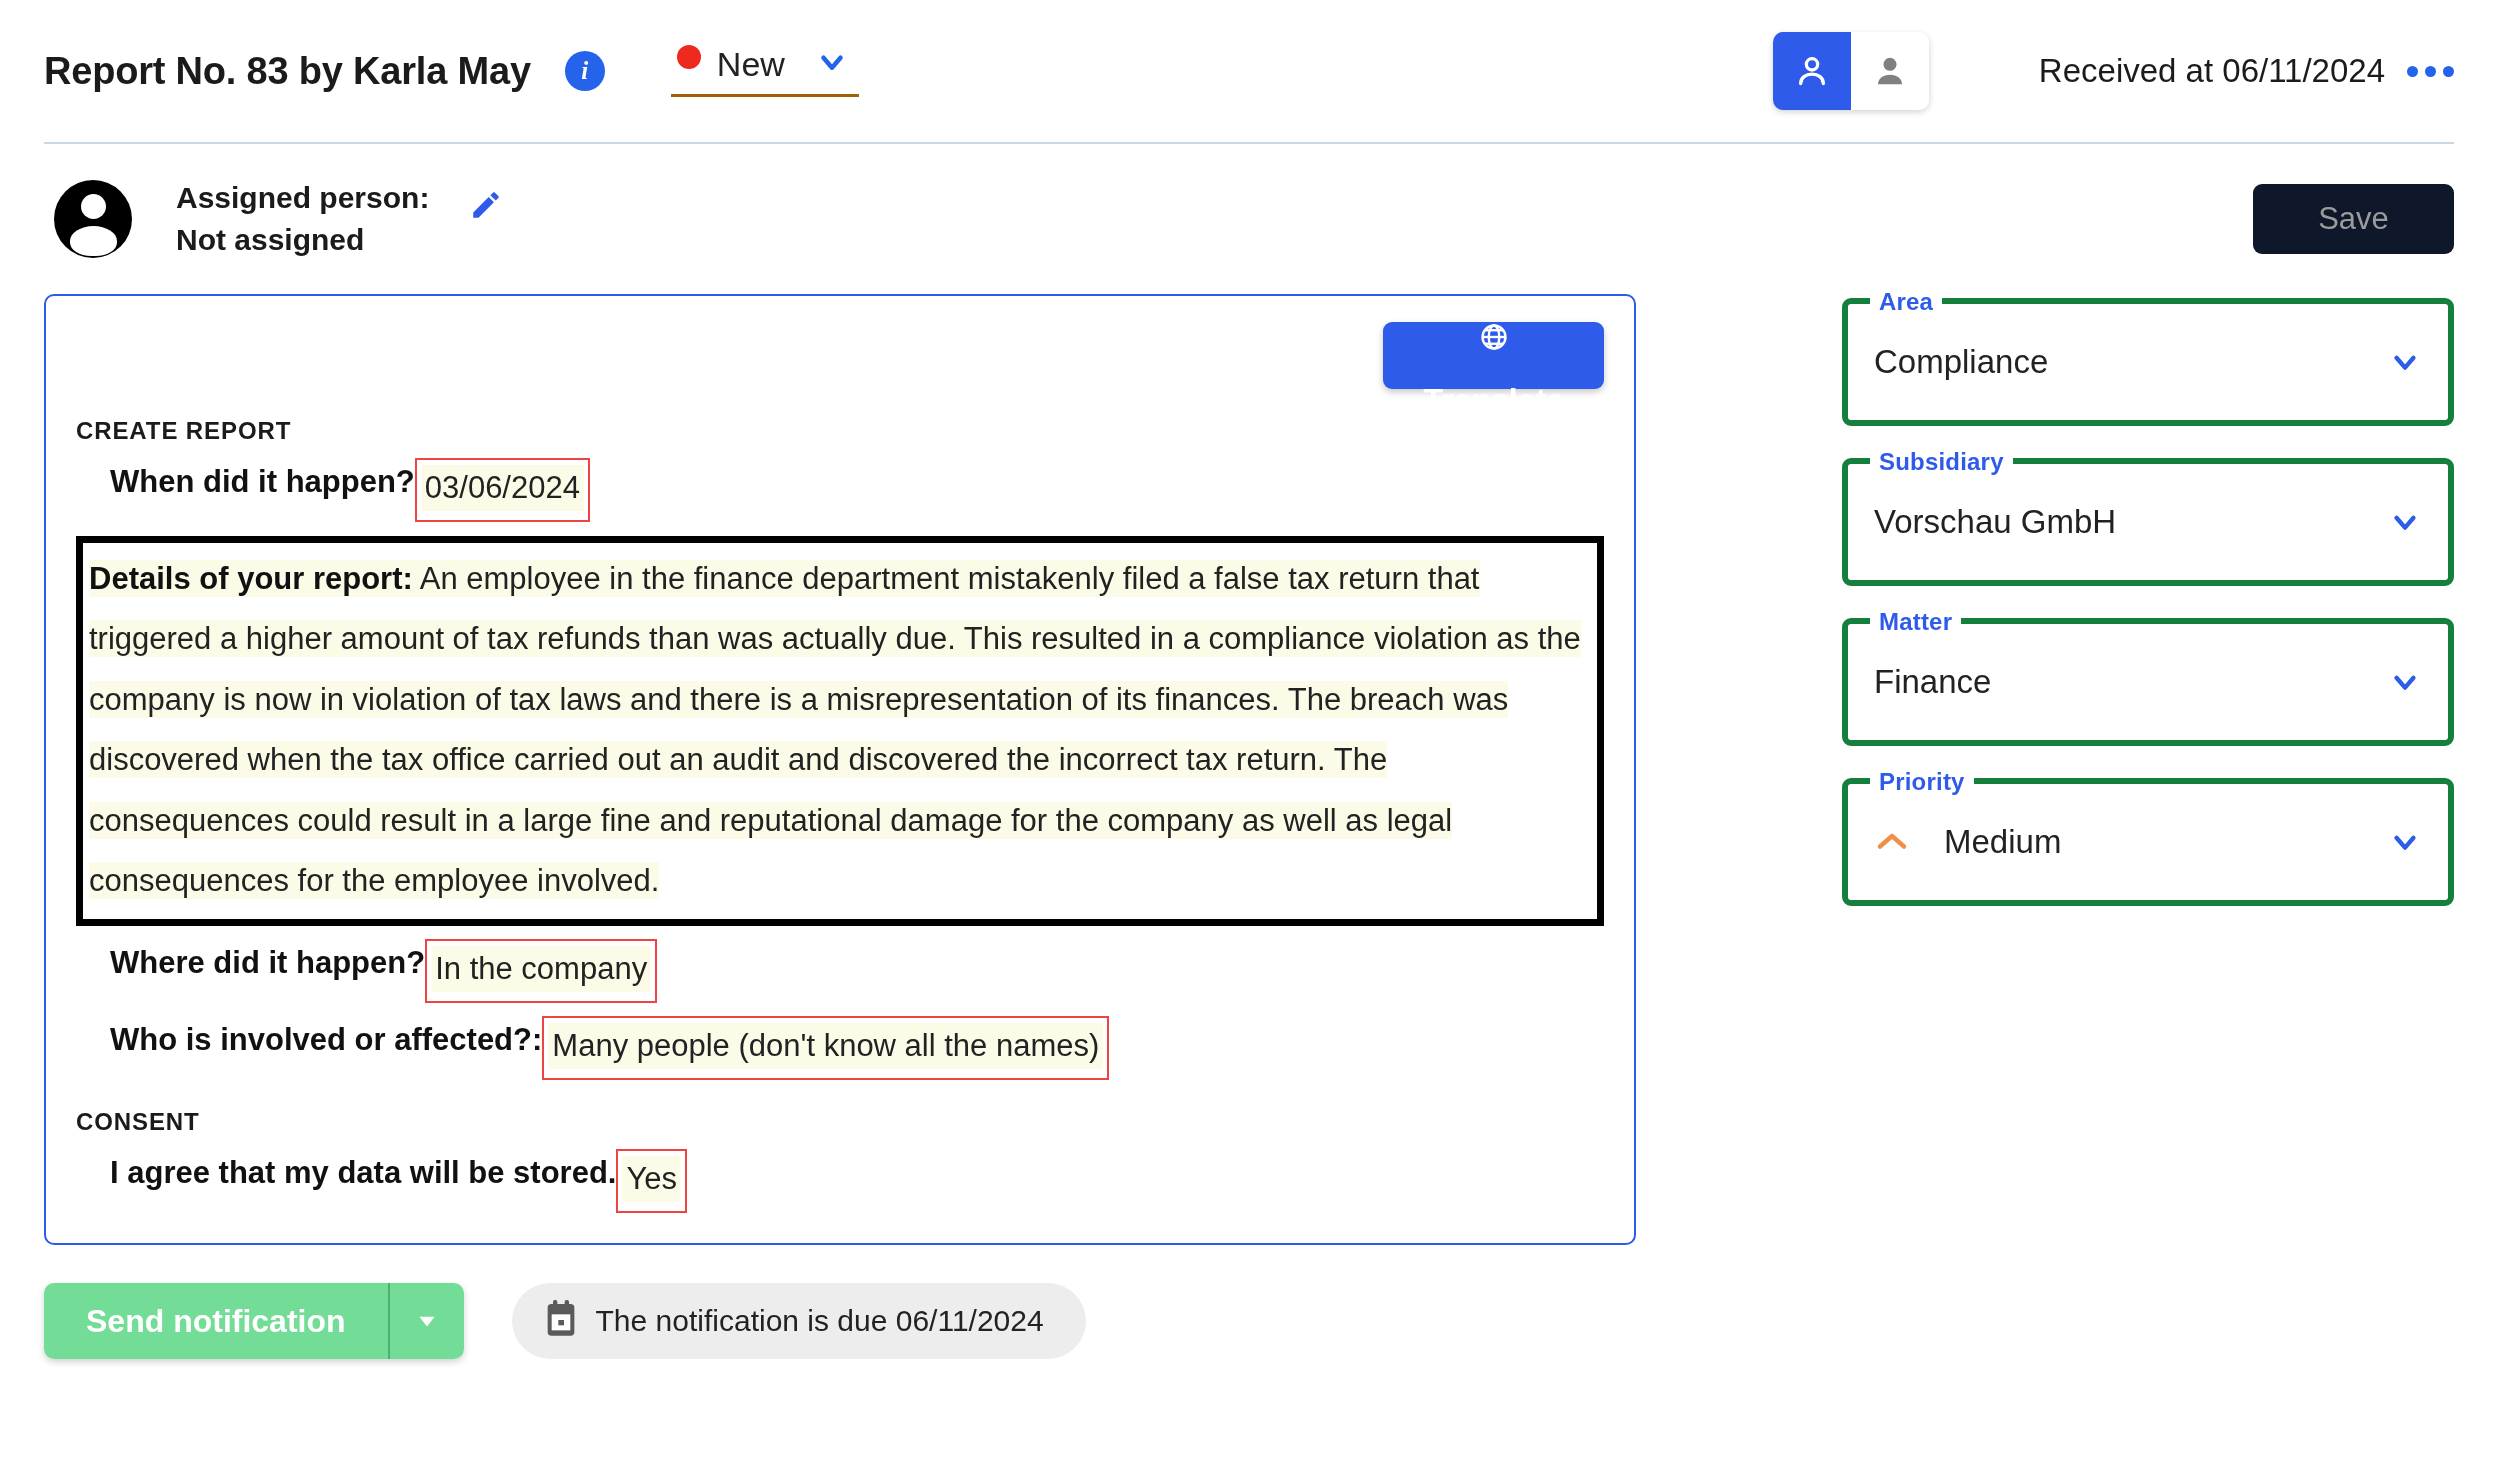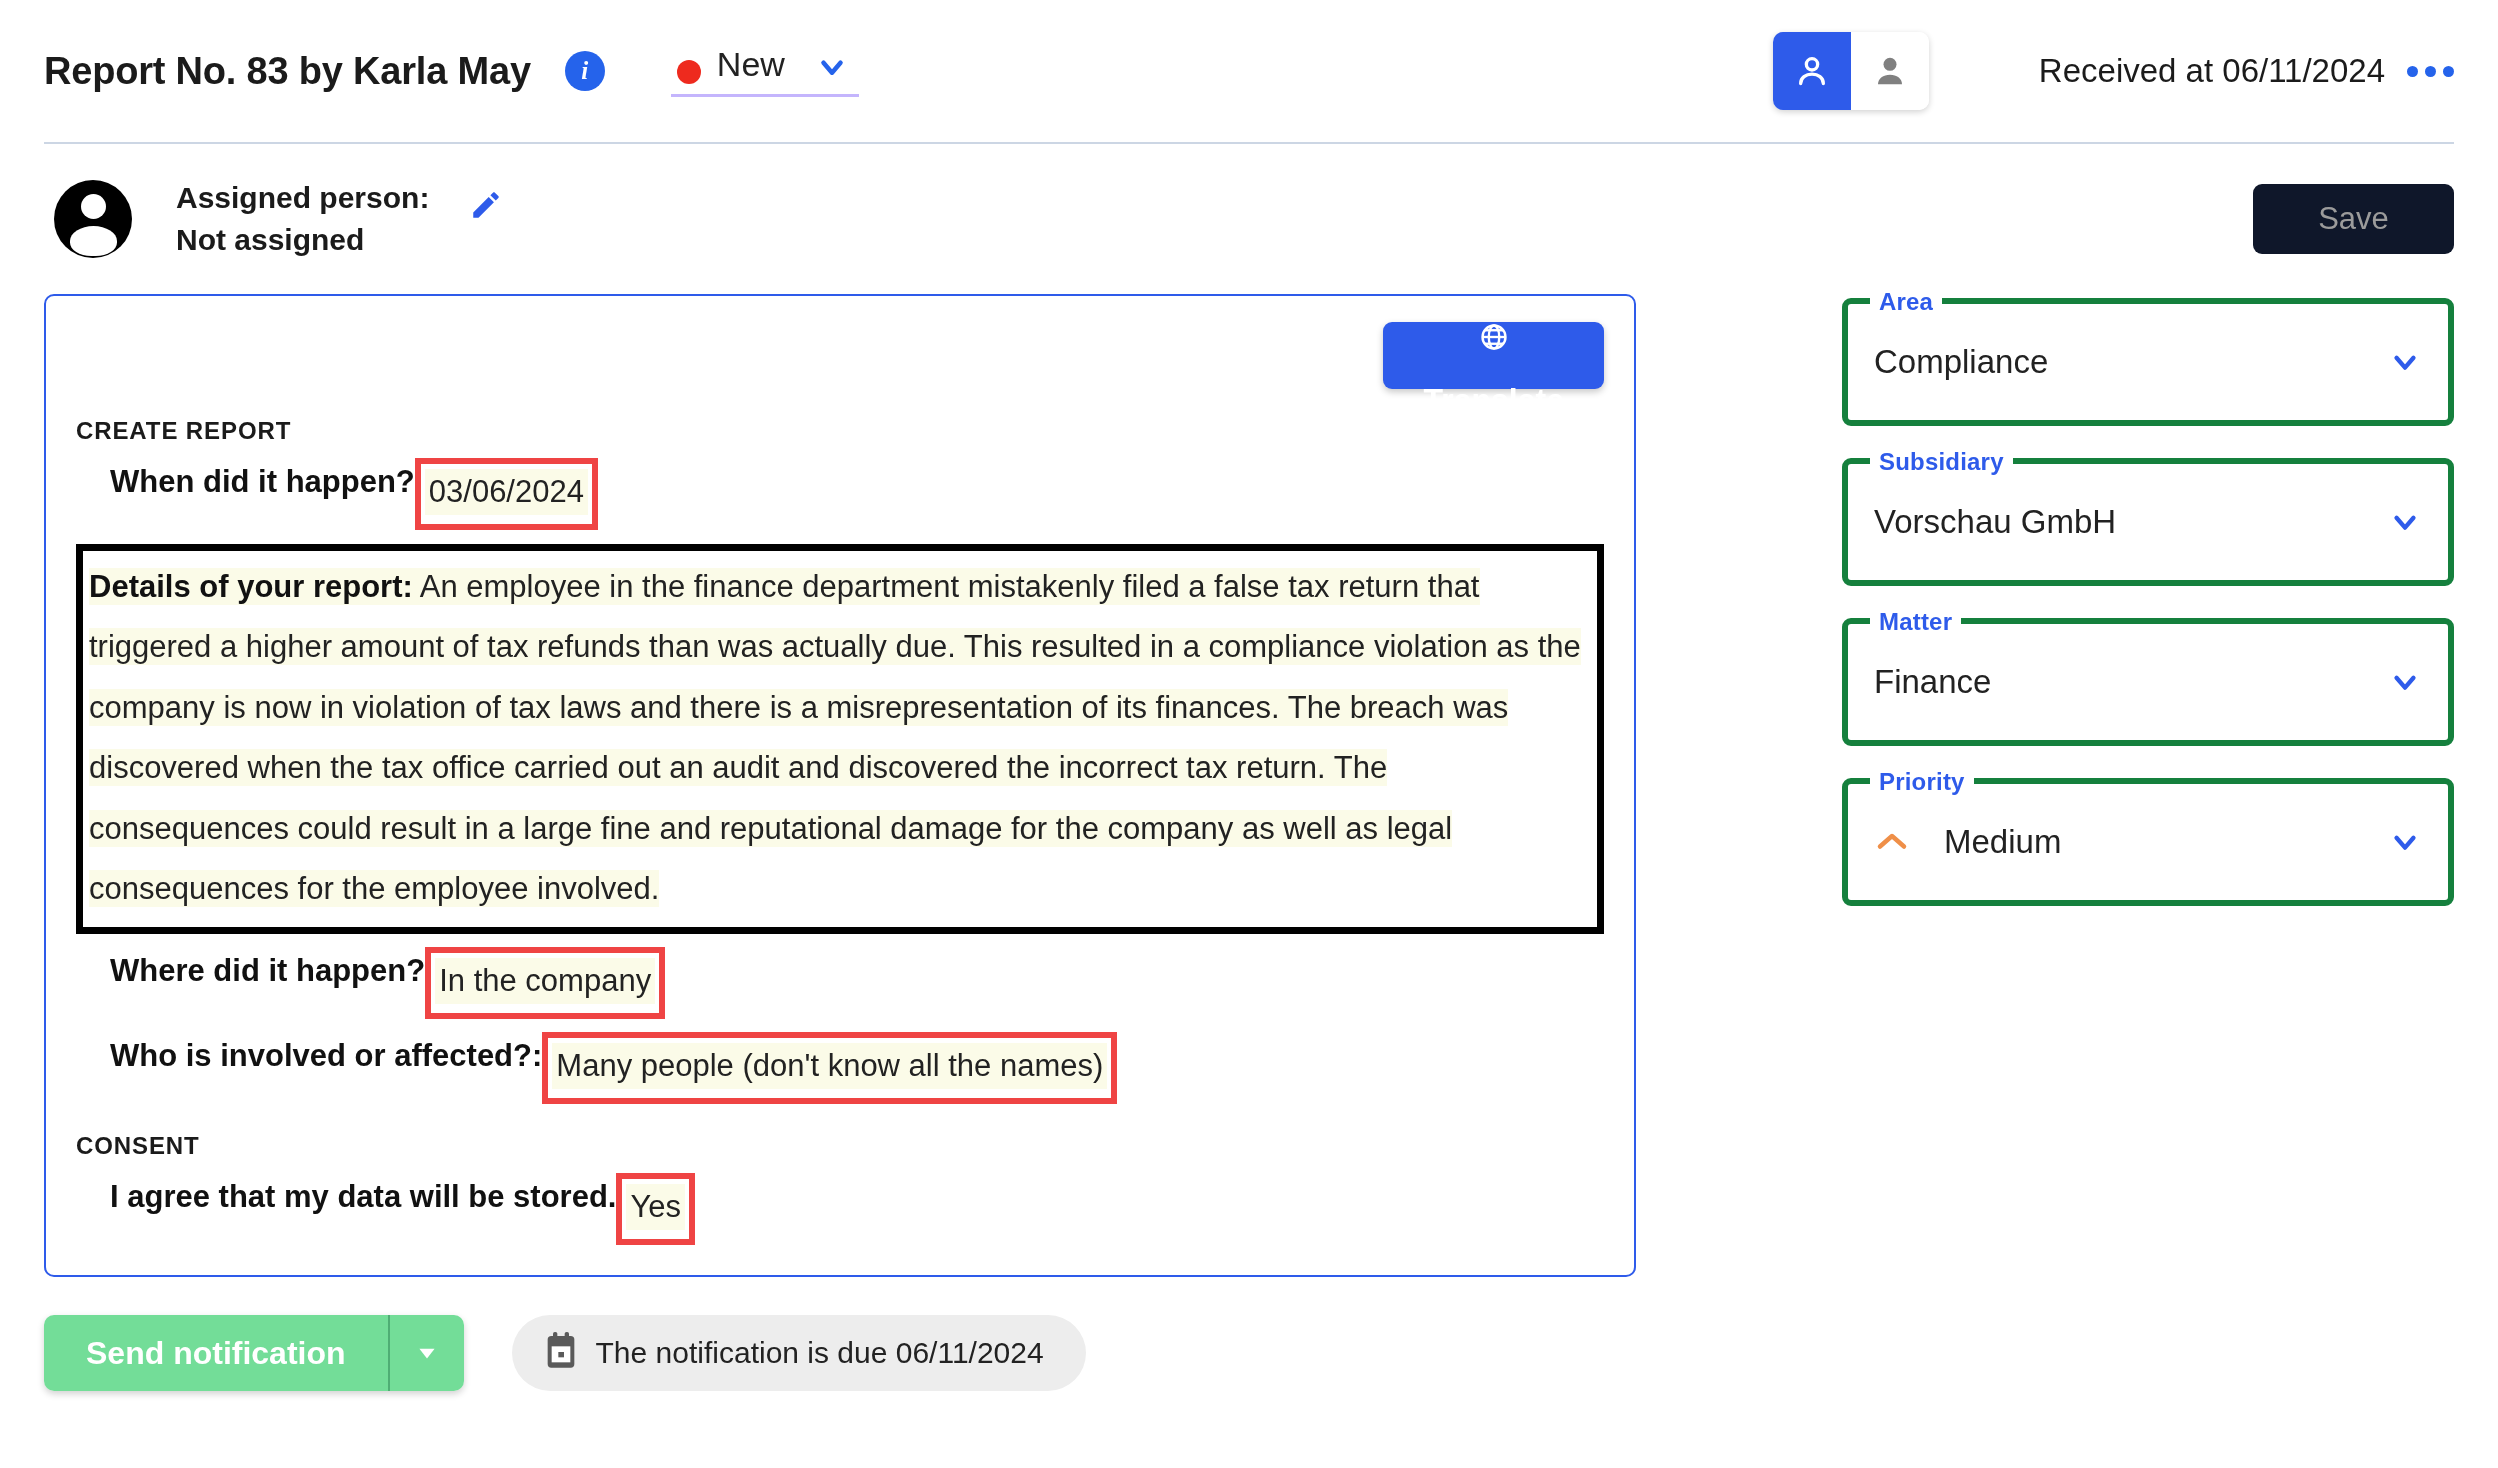--- a/index.html
+++ b/index.html
@@ -40,23 +40,23 @@
     font-weight: bold;
     font-style: italic;
     display: flex; align-items: center; justify-content: center;
     margin-left: 22px;
     font-family: "Liberation Serif", serif;
     flex: none;
   }
   .status-select {
     margin-left: 54px;
     display: flex;
-    align-items: flex-end;
+    align-items: flex-start;
     gap: 0;
-    border-bottom: 3px solid #c4b5fd;
+    border-bottom: 3px solid #a16207;
     padding: 0 10px 10px 6px;
     min-width: 150px;
     cursor: pointer;
   }
   .status-dot {
     width: 24px; height: 24px;
     border-radius: 50%;
     background: #ee2a1e;
     flex: none;
   }
@@ -234,21 +234,21 @@
     padding-left: 34px;
     font-size: 31px;
   }
   .qa-q {
     font-weight: bold;
     color: #111111;
     white-space: nowrap;
     line-height: 1.55;
   }
   .hl-box {
-    border: 6px solid #ef4444;
+    border: 2px solid #ef4444;
     background: #ffffff;
     display: inline-block;
     padding: 5px 4px 9px 4px;
     line-height: 1;
   }
   .hl-val {
     background: #fbfbe8;
     color: #222222;
     font-size: 31px;
     padding: 2px 4px;

